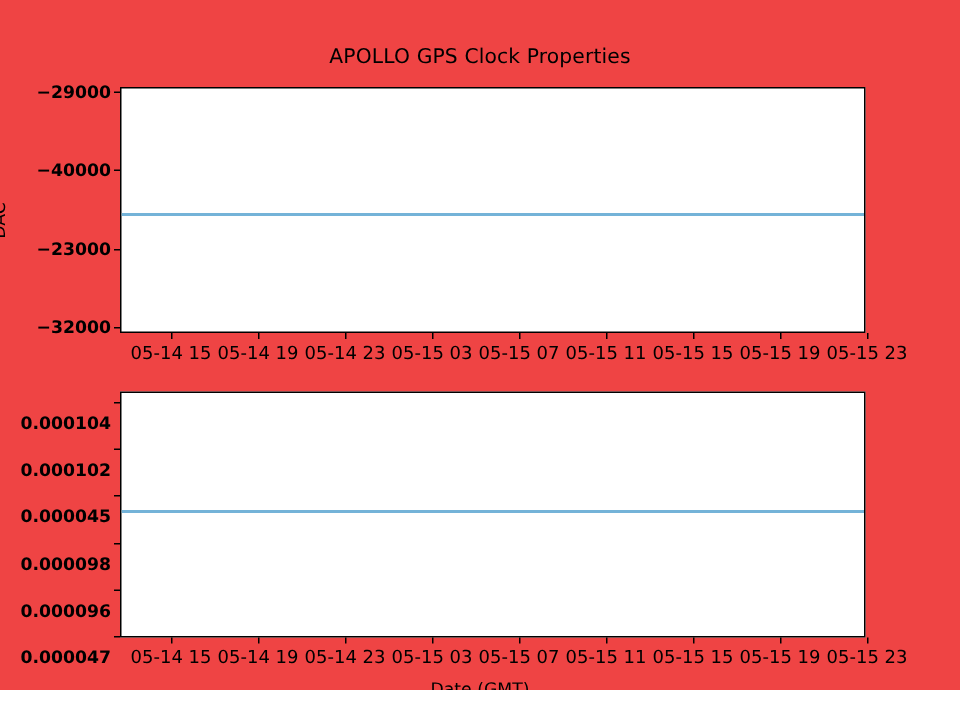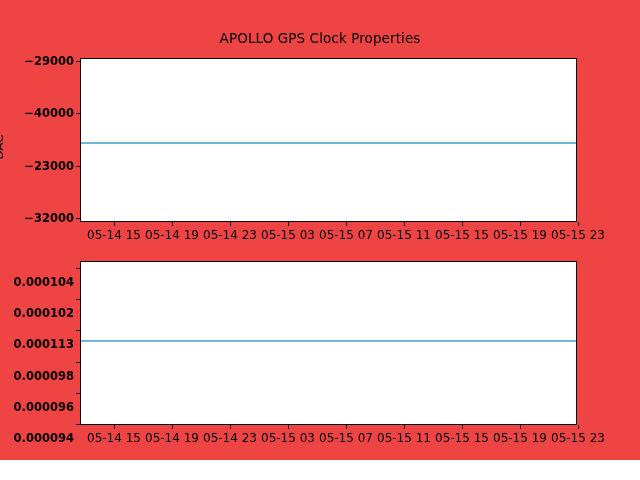--- a/index.html
+++ b/index.html
@@ -158,24 +158,24 @@
       <div class="xtickmark" style="left: 578px; top: 222px;"></div>
     </div>
 
   <div class="axes" id="axes-bottom">
     <div class="dataline" id="line-bottom" style="top: 78px; background: rgb(116, 179, 216);"></div>
   </div>
 
   <div class="ytick-col" id="ytick-col-bot">
       <div class="ytick" style="top: 7px;">0.000104</div>
       <div class="ytick" style="top: 38px;">0.000102</div>
-      <div class="ytick" style="top: 69px;">0.000113</div>
+      <div class="ytick" style="top: 69px;">0.000045</div>
       <div class="ytick" style="top: 101px;">0.000098</div>
       <div class="ytick" style="top: 132px;">0.000096</div>
-      <div class="ytick" style="top: 163px;">0.000094</div>
+      <div class="ytick" style="top: 163px;">0.000047</div>
     </div>
   <div id="ytickmarks-bot"></div>
   <div id="xticks-bottom">
       <div class="xtick" style="left: 114px; top: 431px;">05-14 15</div>
       <div class="xtickmark" style="left: 114px; top: 425px;"></div>
       <div class="xtick" style="left: 172px; top: 431px;">05-14 19</div>
       <div class="xtickmark" style="left: 172px; top: 425px;"></div>
       <div class="xtick" style="left: 230px; top: 431px;">05-14 23</div>
       <div class="xtickmark" style="left: 230px; top: 425px;"></div>
       <div class="xtick" style="left: 288px; top: 431px;">05-15 03</div>
@@ -185,20 +185,21 @@
       <div class="xtick" style="left: 404px; top: 431px;">05-15 11</div>
       <div class="xtickmark" style="left: 404px; top: 425px;"></div>
       <div class="xtick" style="left: 462px; top: 431px;">05-15 15</div>
       <div class="xtickmark" style="left: 462px; top: 425px;"></div>
       <div class="xtick" style="left: 520px; top: 431px;">05-15 19</div>
       <div class="xtickmark" style="left: 520px; top: 425px;"></div>
       <div class="xtick" style="left: 578px; top: 431px;">05-15 23</div>
       <div class="xtickmark" style="left: 578px; top: 425px;"></div>
     </div>
 
+  <div id="xlabel">Date (GMT)</div>
 
 <div class="ytickmark" style="top: 61px;"></div>
     <div class="ytickmark" style="top: 113px;"></div>
     <div class="ytickmark" style="top: 166px;"></div>
     <div class="ytickmark" style="top: 218px;"></div>
     <div class="ytickmark" style="top: 268px;"></div>
     <div class="ytickmark" style="top: 299px;"></div>
     <div class="ytickmark" style="top: 330px;"></div>
     <div class="ytickmark" style="top: 362px;"></div>
     <div class="ytickmark" style="top: 393px;"></div>

